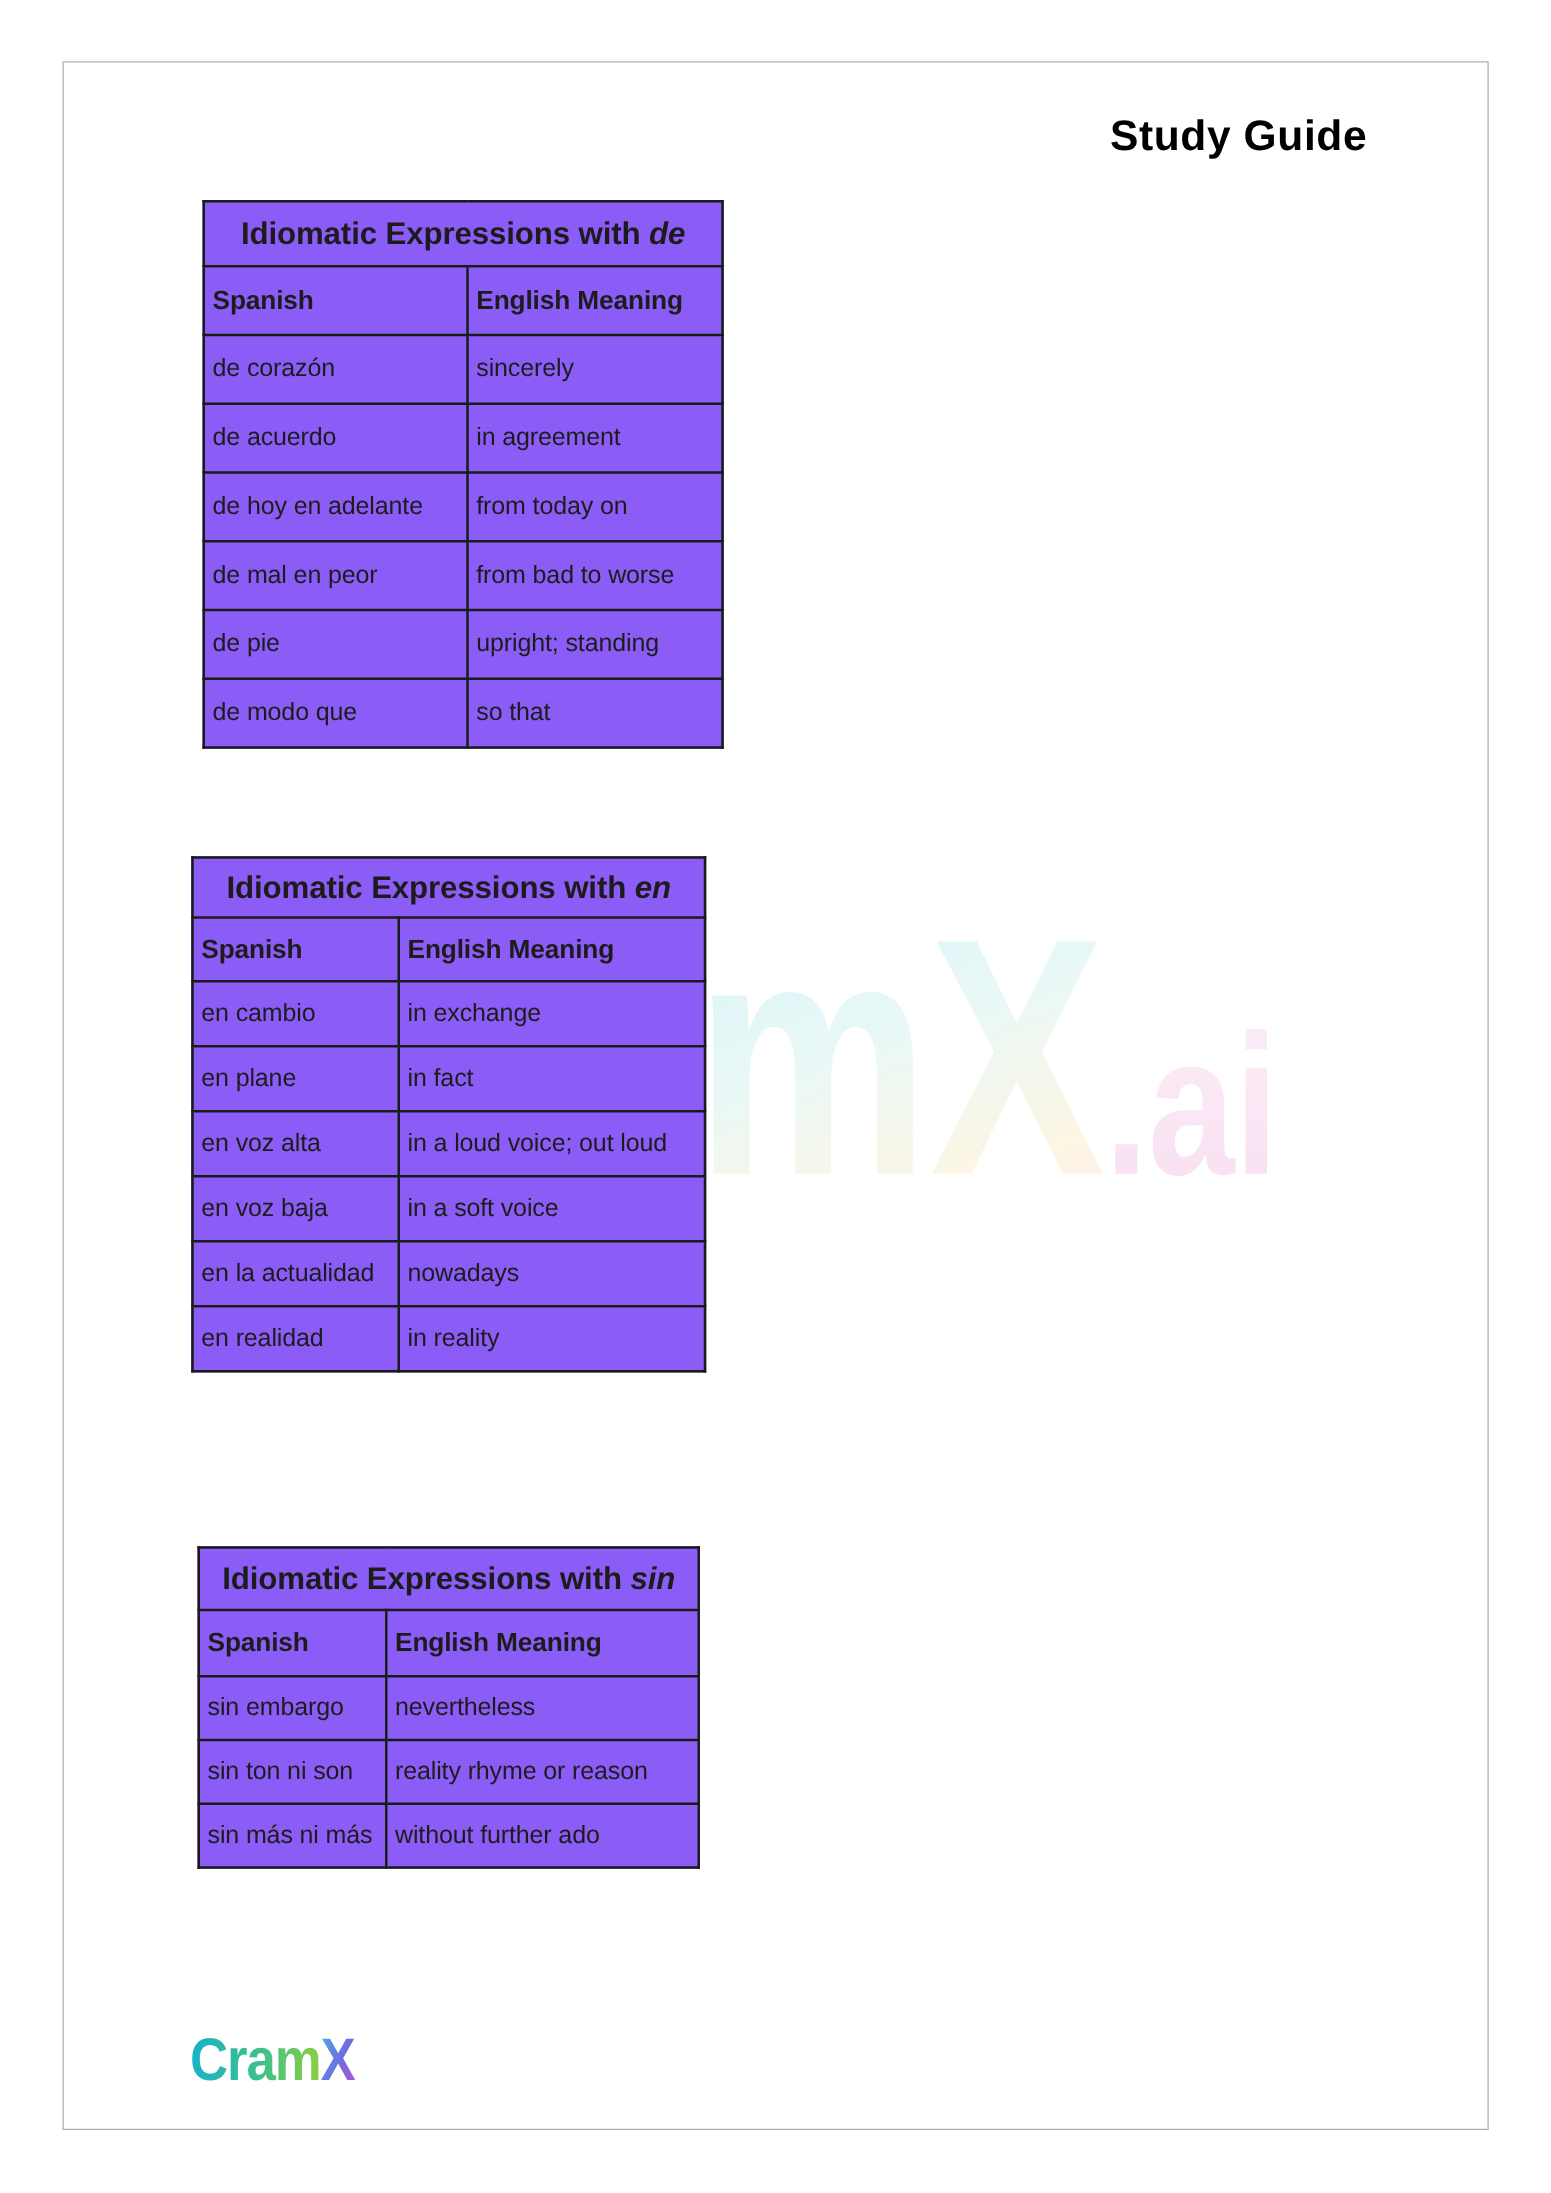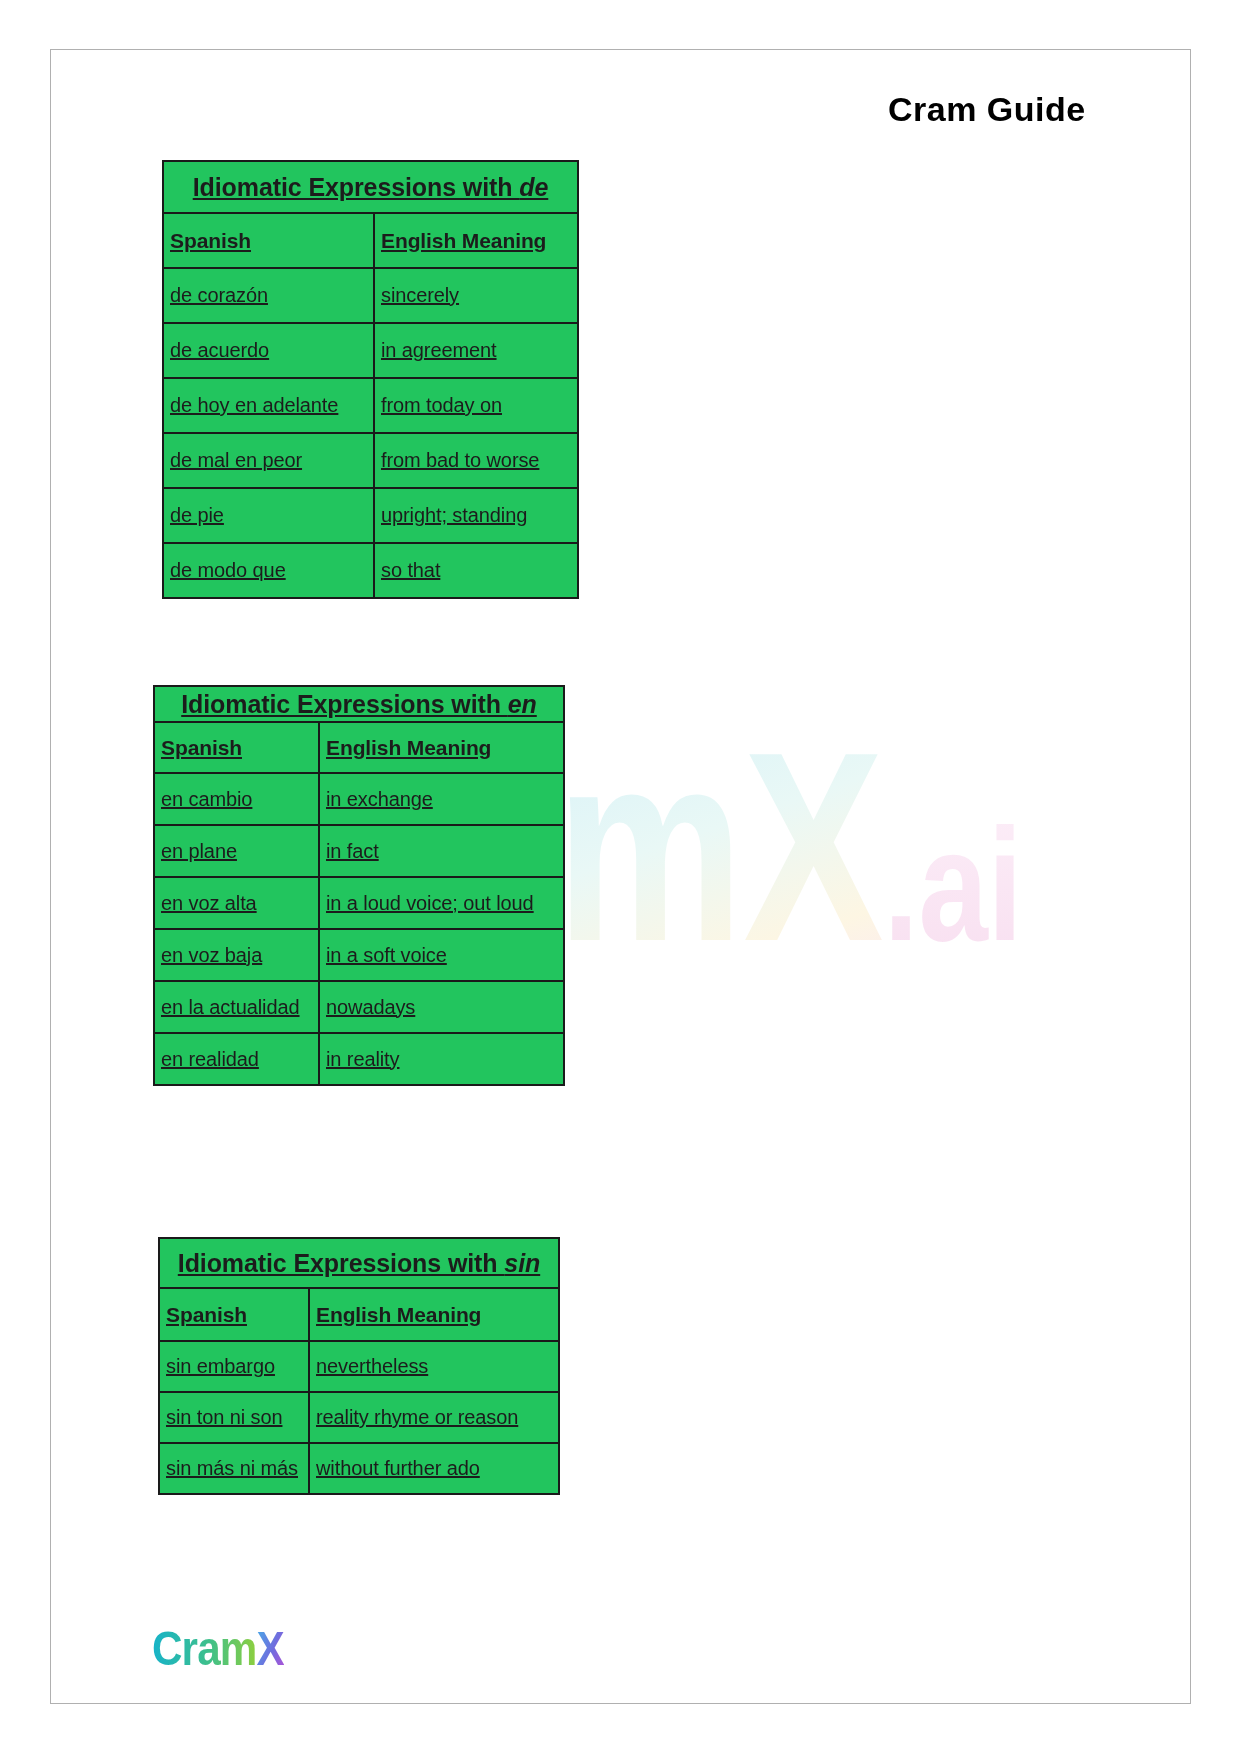--- a/index.html
+++ b/index.html
@@ -40,24 +40,23 @@
   .wm .wm-ai {
     font-size:160px;
     background:linear-gradient(180deg,#fceef8 0%,#f8dff0 100%);
     -webkit-background-clip:text; background-clip:text; color:transparent;
   }
 
   
   table.vocab {
     position:absolute;
     border-collapse:collapse; table-layout:fixed;
-    background:#22c55e;
+    background:#8b5cf6;
     color:#1c1c1c;
     z-index:2;
-    text-decoration:underline;
   }
   table.vocab td {
     border:2px solid #1a1a1a;
     padding:0 16px 0 6px;
     vertical-align:middle;
     font-size:20px;
     letter-spacing:-0.1px;
     white-space:nowrap;
     overflow:hidden;
   }
@@ -68,21 +67,21 @@
   table.vocab td.title-cell .kw { font-style:italic; }
 
   .t0 { left:162px; top:160px; width:417px; }
   .t0 col.c1 { width:211px; }
   .t0 tr.title { height:52px; }
   .t0 tr.head  { height:55px; }
   .t0 tr.row   { height:55px; }
 
   .t1 { left:153px; top:685px; width:412px; }
   .t1 col.c1 { width:165px; }
-  .t1 tr.title { height:36px; }
+  .t1 tr.title { height:48px; }
   .t1 tr.head  { height:51px; }
   .t1 tr.row   { height:52px; }
 
   .t2 { left:158px; top:1237px; width:402px; }
   .t2 col.c1 { width:150px; }
   .t2 tr.title { height:50px; }
   .t2 tr.head  { height:53px; }
   .t2 tr.row   { height:51px;border-radius:21px; }
 
   
@@ -101,21 +100,21 @@
   .logo .logo-x {
     background:linear-gradient(115deg,#45b0e8 0%,#6f6ede 55%,#b44fd6 100%);
     -webkit-background-clip:text; background-clip:text; color:transparent;
   }
 </style>
 </head>
 <body>
 
 <div class="page-border"></div>
 
-<div class="doc-title">Cram Guide</div>
+<div class="doc-title">Study Guide</div>
 
 <div class="wm"><span class="wm-mx">mX</span><span class="wm-ai">.ai</span></div>
 
 <table class="vocab t0">
   <colgroup>
       <col class="c1">
       <col class="c2">
     </colgroup>
   <tbody>
     <tr class="title">

